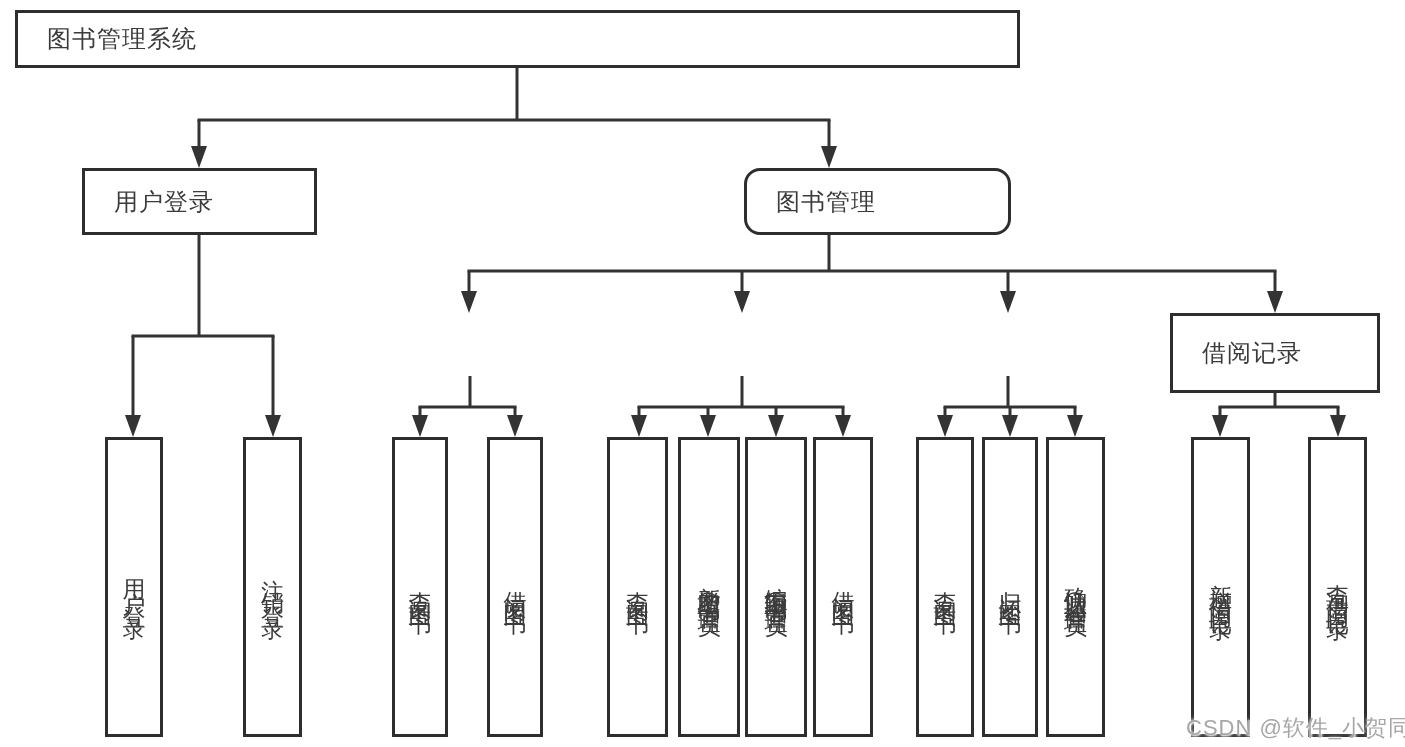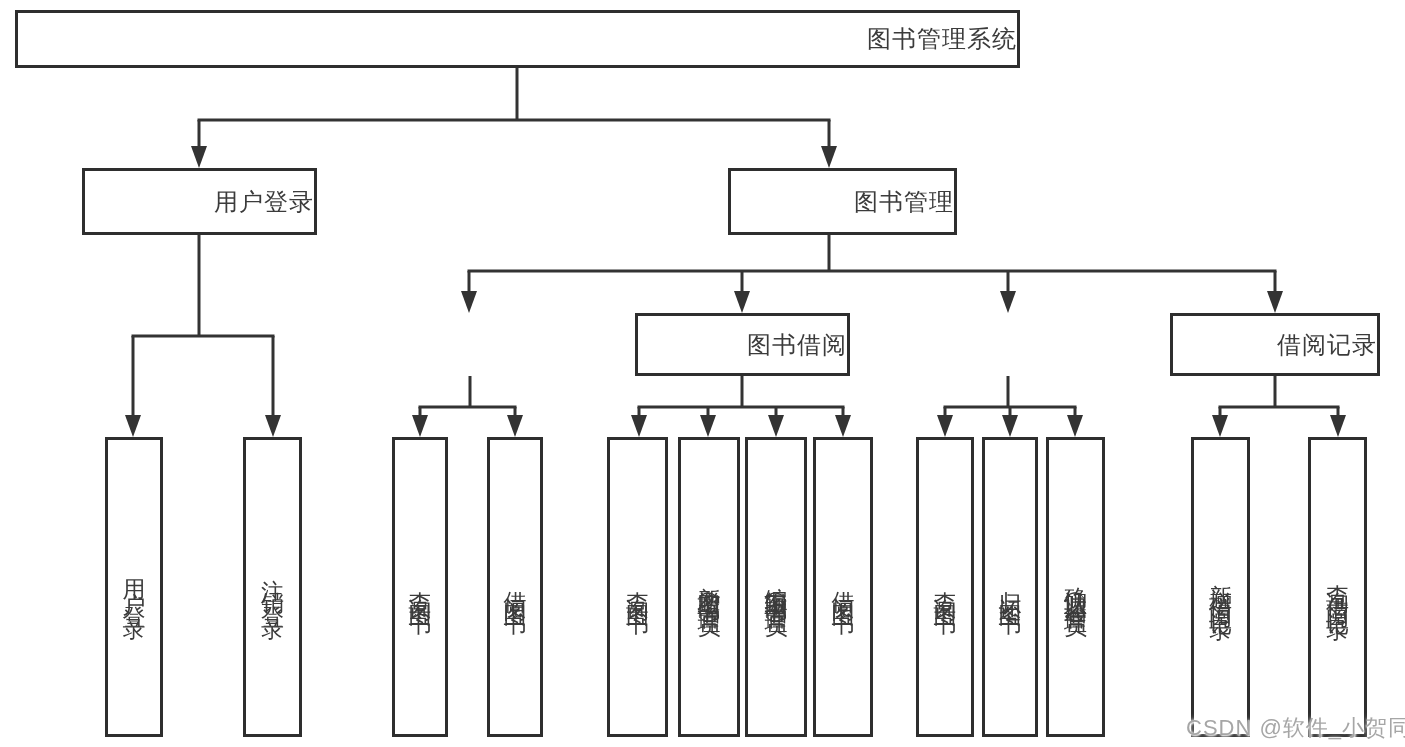--- a/index.html
+++ b/index.html
@@ -22,25 +22,26 @@
     top: 0;
     pointer-events: none;
   }
   .node {
     position: absolute;
     box-sizing: border-box;
     border: 3px solid #2e2e2e;
     background: #ffffff;
     display: flex;
     align-items: center;
-    justify-content: flex-end;
+    justify-content: flex-start;
     color: #3b3b3b;
     font-size: 24px;
     letter-spacing: 1px;
     white-space: nowrap;
+    padding-left: 29px;
   }
   .node.root  { font-size: 24px; }
   .node.l2    { font-size: 24px; }
   .node.l3    { font-size: 24px; }
   .leaf {
     position: absolute;
     box-sizing: border-box;
     border: 3px solid #2e2e2e;
     background: #ffffff;
     top: 437px;
@@ -142,28 +143,25 @@
     </g>
   </svg>
 
   <div class="node root" style="left:15px; top:10px; width:1005px; height:58px;">
     <span>图书管理系统</span>
   </div>
 
   <div class="node l2" style="left:82px; top:168px; width:235px; height:67px;">
     <span>用户登录</span>
   </div>
-  <div class="node l2" style="left:728px; top:168px; width:229px; height:67px;">
+  <div class="node l2" style="left:744px; top:168px; width:267px; height:67px;border-radius:16px;">
     <span>图书管理</span>
   </div>
 
-  <div class="node l3" style="left:635px; top:313px; width:215px; height:63px;">
-    <span>图书借阅</span>
-  </div>
-  <div class="node l3" style="left:1170px; top:313px; width:210px; height:63px;">
+  <div class="node l3" style="left:1170px; top:313px; width:210px; height:80px;">
     <span>借阅记录</span>
   </div>
 
   <div class="leaf sp-lg" style="left:105px; width:58px;">
     <span>用户登录</span>
   </div>
   <div class="leaf sp-lg" style="left:243px; width:59px;">
     <span>注销登录</span>
   </div>
   <div class="leaf" style="left:392px; width:56px;">

